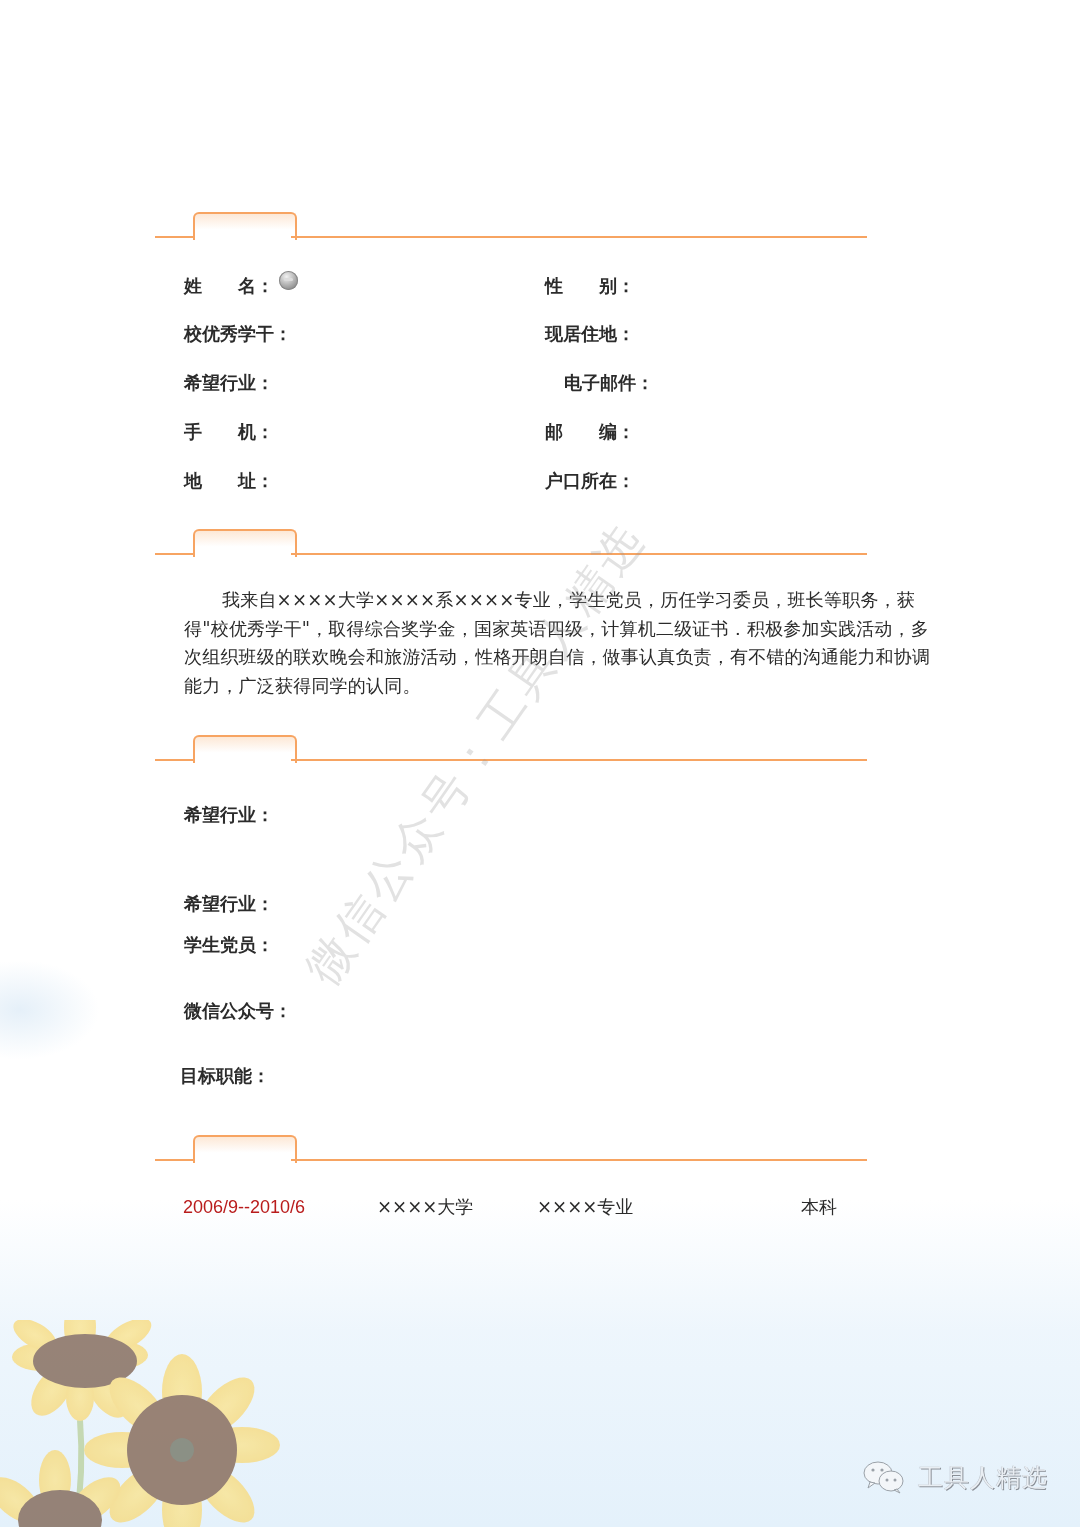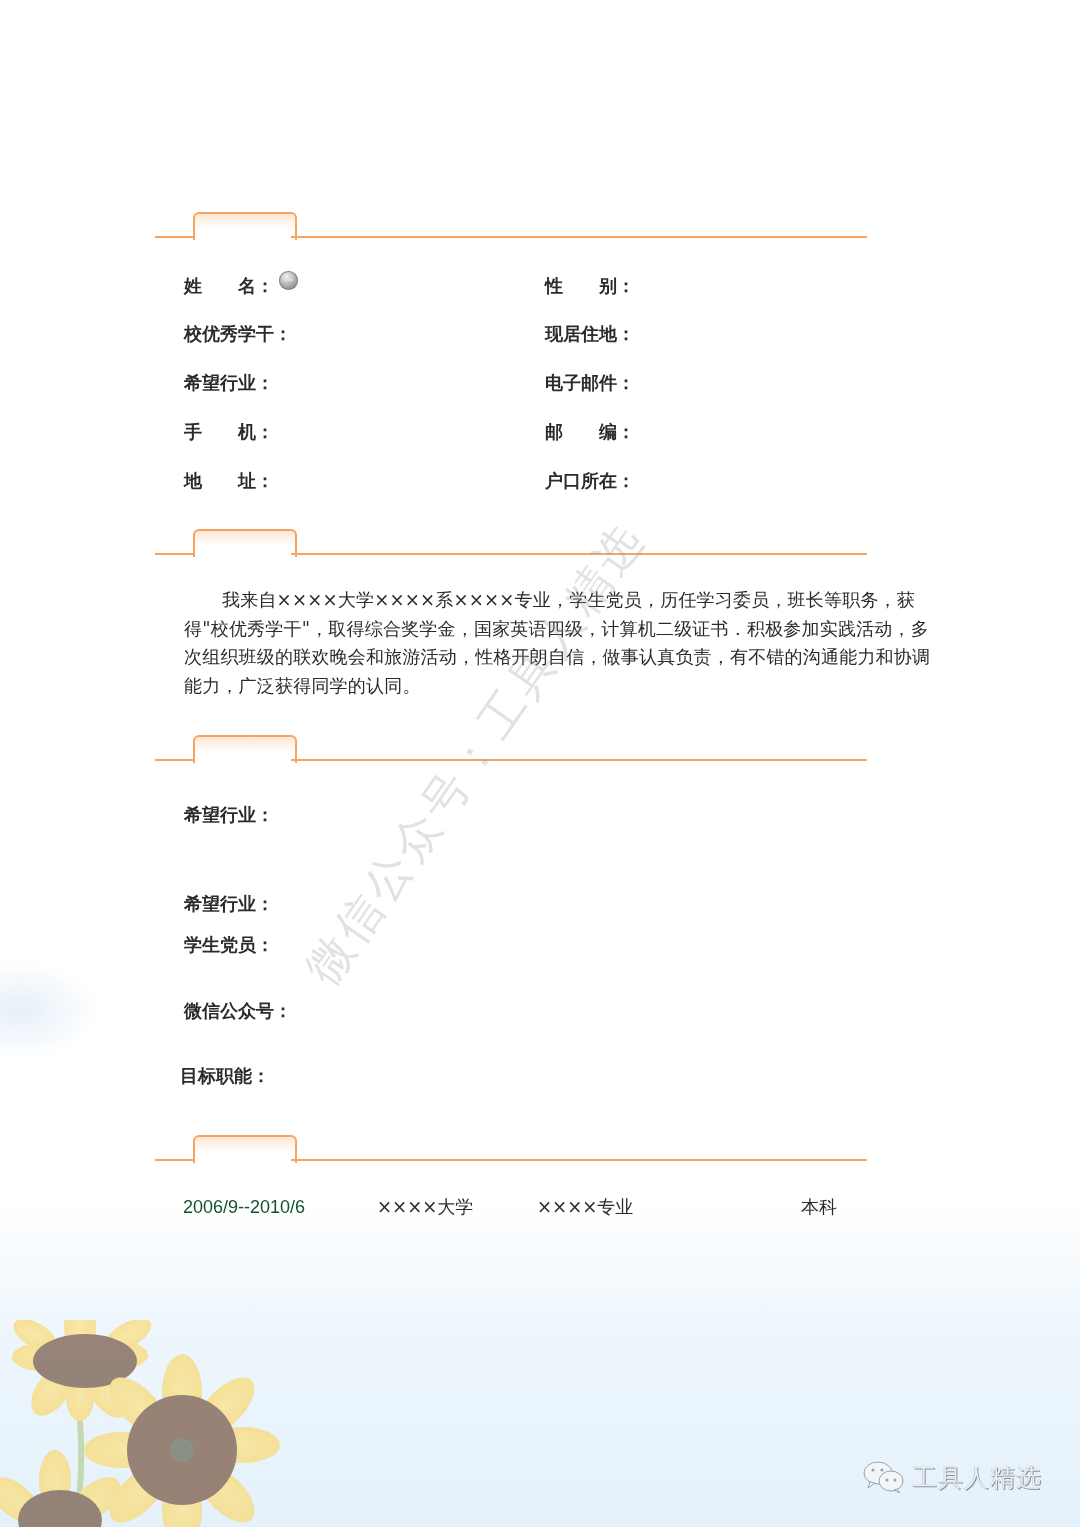--- a/index.html
+++ b/index.html
@@ -12,30 +12,30 @@
   .section-header{position:absolute;left:155px;width:712px;height:30px;}
   .section-header .line-left{position:absolute;left:0;bottom:0;width:40px;height:0;border-top:2.5px solid #f7a462;}
   .section-header .tab{position:absolute;left:38px;bottom:-2px;width:100px;height:26px;
     border:2.5px solid #f7a462;border-bottom:none;border-radius:6px 6px 0 0;
     background:linear-gradient(180deg,#fde8d6 0%,#ffffff 60%);}
   .section-header .line-right{position:absolute;left:136px;right:0;bottom:0;height:0;border-top:2.5px solid #f7a462;}
   .section-header .tab-title{position:absolute;left:50px;bottom:-6px;font-size:10px;color:#bbb;letter-spacing:6px;}
   .field{position:absolute;font-size:18px;line-height:24px;white-space:pre;font-weight:bold;}
   .para{position:absolute;left:184px;top:586px;width:750px;font-size:18px;line-height:28.5px;text-indent:38px;letter-spacing:0.2px;}
   .edu{position:absolute;top:1195px;font-size:18px;line-height:24px;}
-  .edu.date{font-family:"Liberation Sans","DejaVu Sans",sans-serif;color:#14532d;}
+  .edu.date{font-family:"Liberation Sans","DejaVu Sans",sans-serif;color:#b91c1c;}
   .avatar{position:absolute;left:279px;top:271px;width:19px;height:19px;border-radius:50%;
     background:radial-gradient(circle at 40% 30%,#f2f2f2 0%,#a9a9a9 55%,#6d6d6d 100%);
     box-shadow:0 0 0 1px #888 inset;}
   .avatar::after{content:"";position:absolute;left:5px;top:7px;width:9px;height:3px;border-radius:2px;background:#dcdcdc;}
   .watermark{position:absolute;left:290px;top:730px;font-size:46px;color:rgba(150,150,150,0.28);
     transform-origin:left center;transform:rotate(-55deg);white-space:nowrap;letter-spacing:4px;
     font-family:"DejaVu Sans","Liberation Sans",sans-serif;font-weight:300;}
   .sunflowers{position:absolute;left:0;top:1320px;width:320px;height:207px;}
-  .brand{position:absolute;left:862px;top:1460px;display:flex;align-items:center;gap:6px;}
+  .brand{position:absolute;left:862px;top:1460px;display:flex;align-items:center;gap:12px;}
   .brand-text{font-size:25px;color:#e9eef3;letter-spacing:1px;
     text-shadow:1px 1px 0 #8a8f96,-0.5px -0.5px 0 #b8bec6;font-family:"DejaVu Sans","Liberation Sans",sans-serif;}
 </style>
 </head>
 <body>
 
 <div class="bg-bottom"></div>
 <div class="bg-left-haze"></div>
 
 <svg class="sunflowers" viewBox="0 0 320 207">
@@ -116,21 +116,21 @@
 
 <div class="field" style="left:184px;top:274px">姓　　名：</div>
 <div class="avatar"></div>
 <div class="field" style="left:184px;top:322px">校优秀学干：</div>
 <div class="field" style="left:184px;top:371px">希望行业：</div>
 <div class="field" style="left:184px;top:420px">手　　机：</div>
 <div class="field" style="left:184px;top:469px">地　　址：</div>
 
 <div class="field" style="left:545px;top:274px">性　　别：</div>
 <div class="field" style="left:545px;top:322px">现居住地：</div>
-<div class="field" style="left:545px;top:371px">电子邮件：</div>
+<div class="field" style="left:564px;top:371px">电子邮件：</div>
 <div class="field" style="left:545px;top:420px">邮　　编：</div>
 <div class="field" style="left:545px;top:469px">户口所在：</div>
 
 <div class="para">我来自××××大学××××系××××专业，学生党员，历任学习委员，班长等职务，获得"校优秀学干"，取得综合奖学金，国家英语四级，计算机二级证书．积极参加实践活动，多次组织班级的联欢晚会和旅游活动，性格开朗自信，做事认真负责，有不错的沟通能力和协调能力，广泛获得同学的认同。</div>
 
 <div class="field" style="left:184px;top:803px">希望行业：</div>
 <div class="field" style="left:184px;top:892px">希望行业：</div>
 <div class="field" style="left:184px;top:933px">学生党员：</div>
 <div class="field" style="left:184px;top:999px">微信公众号：</div>
 <div class="field" style="left:180px;top:1064px">目标职能：</div>

